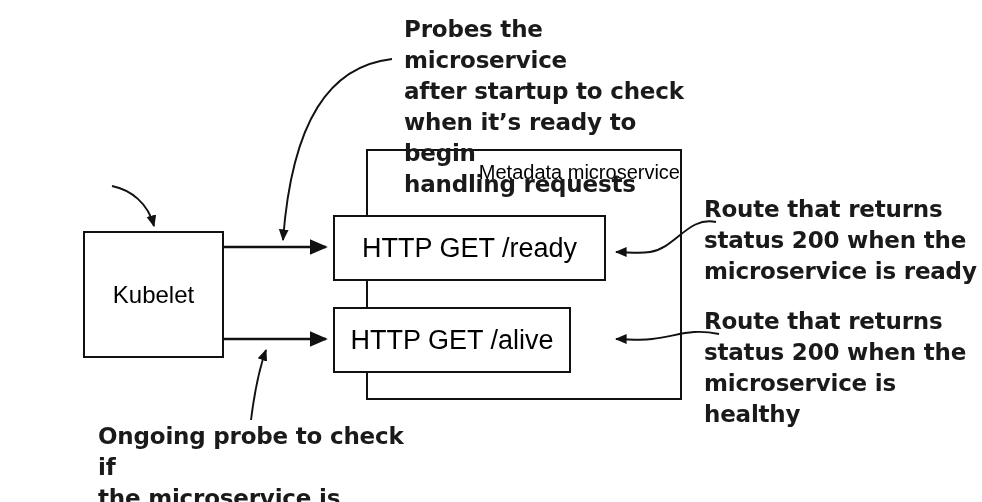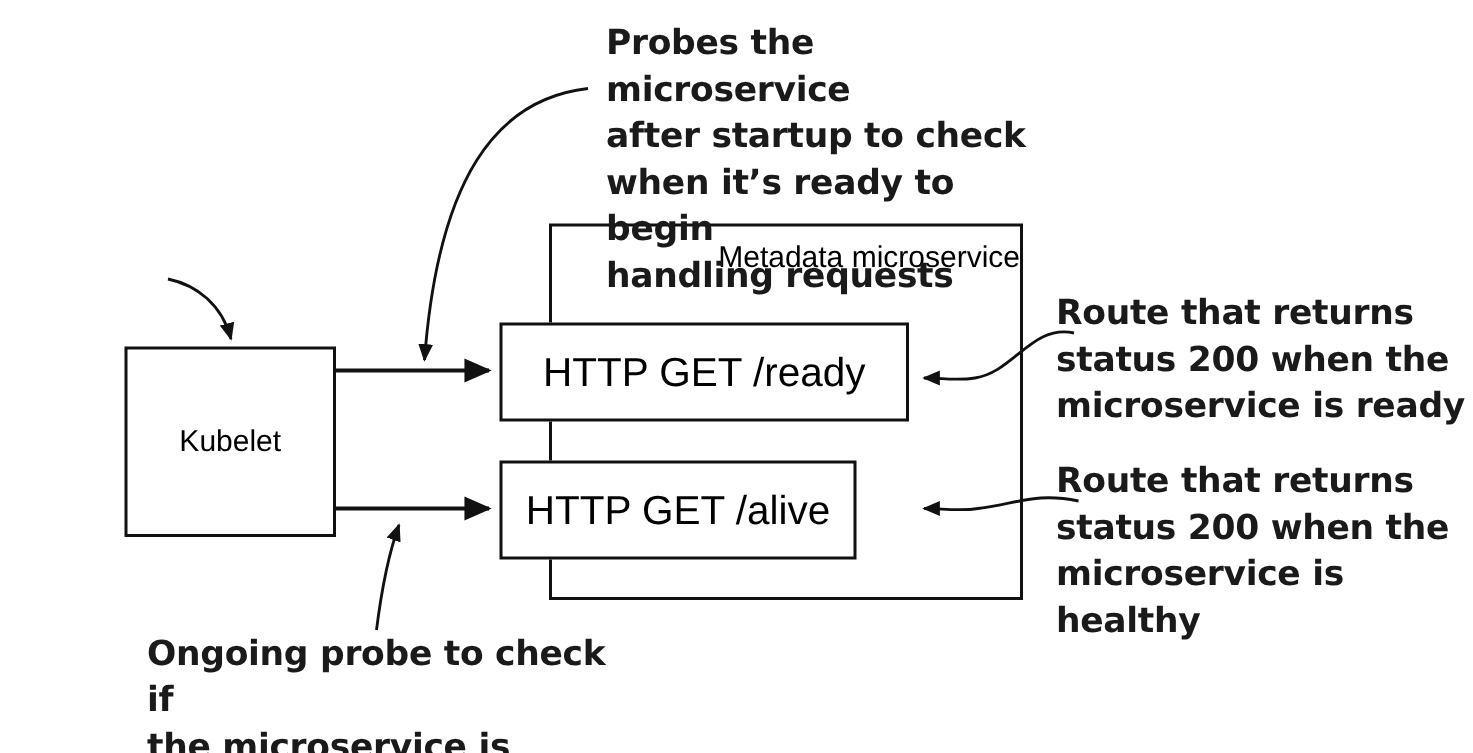--- a/index.html
+++ b/index.html
@@ -60,21 +60,21 @@
     border: 2.5px solid #111111;
     background: transparent;
     box-sizing: border-box;
   }
   .kubelet-text {
     position: absolute;
     width: 100%;
     top: 50%;
     transform: translateY(-50%);
     text-align: center;
-    font-size: 20px;
+    font-size: 24px;
     font-family: "Liberation Sans", sans-serif;
   }
   .container-title {
     position: absolute;
     width: 100%;
     top: 10px;
     text-align: right;
     font-size: 20px;
     font-family: "Liberation Sans", sans-serif;
   }

